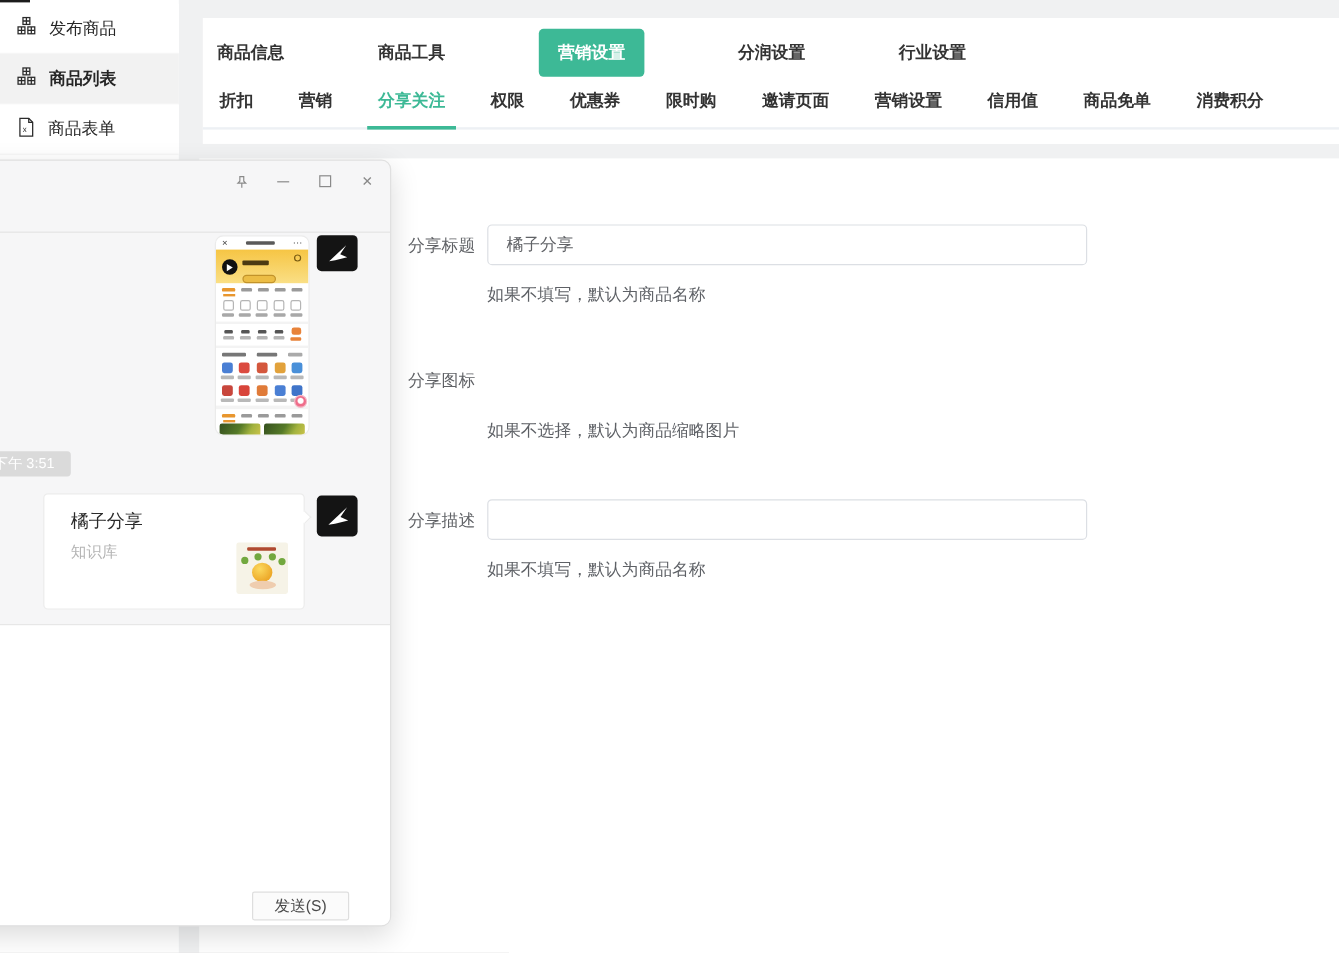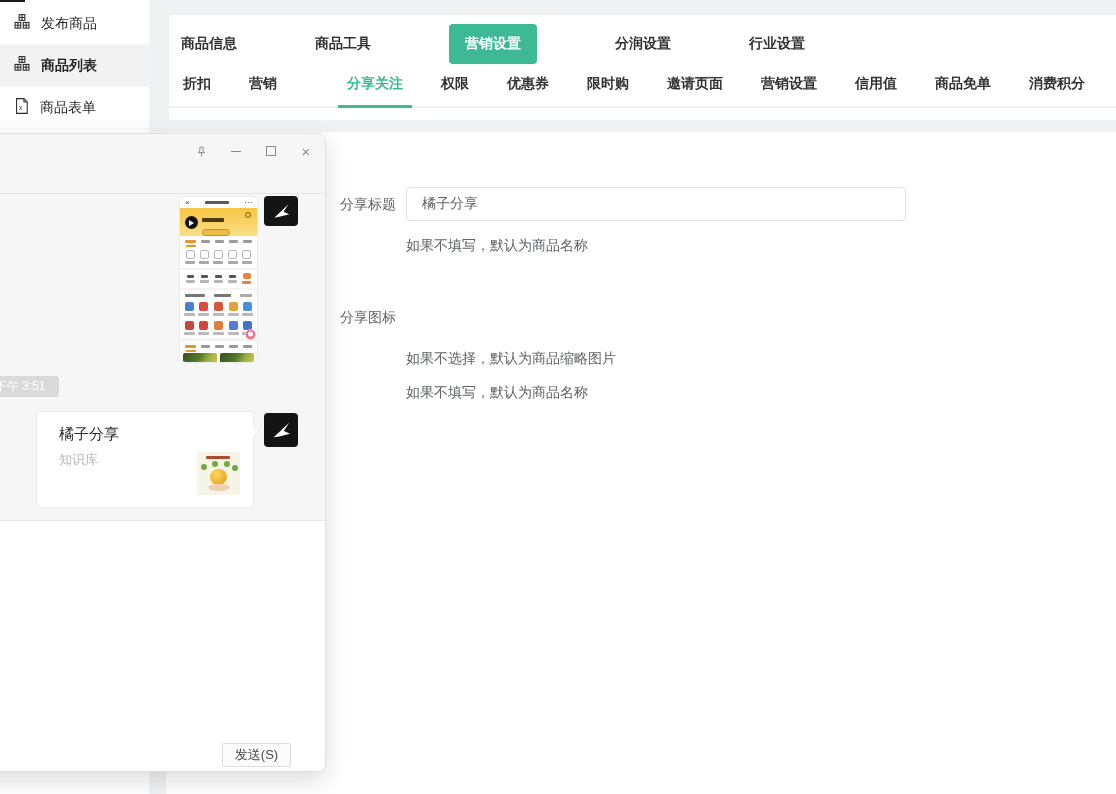--- a/index.html
+++ b/index.html
@@ -15,21 +15,21 @@
   .side-item.active{ background:#f2f2f2; font-weight:bold; }
   .side-item svg{ flex:none; }
 
   
   .tabs-card{ position:absolute; left:169px; top:15px; width:947px; height:105px; background:#fff; z-index:1;font-weight:bold;}
   .primary-tabs{ display:flex; align-items:center; gap:78px; padding-left:12px; height:57px; }
   .ptab{ font-size:14px; color:#333; cursor:pointer; white-space:nowrap; }
   .ptab.active{ background:#3db996; color:#fff; border-radius:4px; padding:11px 16px; }
   .secondary-tabs{ display:flex; gap:34px; padding-left:12px; border-bottom:2px solid #edf0f4; }
   .stab{ font-size:14px; color:#333; padding:3px 2px 13px; position:relative; cursor:pointer; white-space:nowrap;}
-  .stab.active{ color:#3db996;margin-left:32px; }
+  .stab.active{ color:#3db996; }
   .stab .ul{ display:none; }
   .stab.active .ul{ display:block; position:absolute; left:-7px; right:-7px; bottom:-2px; height:3px; background:#3db996; }
 
   
   .form-panel{ position:absolute; left:166px; top:132px; width:950px; height:662px; background:#fff; z-index:1;}
   .form-inner{ padding-top:55px; }
   .frow{ display:flex; align-items:center; }
   .flabel{ width:230px; flex:none; text-align:right; font-size:14px; color:#606266; line-height:34px; }
   .fcontrol{ margin-left:10px; }
   .ftext{ width:500px; height:34px; border:1px solid #dcdfe4; border-radius:4px; padding:0 15px;
@@ -82,21 +82,21 @@
   .sc-title{ font-size:15px; color:#2b2b2b; }
   .sc-sub{ font-size:13px; color:#b5b5b5; margin-top:7px; }
   .sc-thumb{ position:absolute; right:13px; bottom:12px; width:43px; height:43px; background:#f6f3e7;
     border-radius:2px; overflow:hidden; }
   .t-red{ position:absolute; top:4px; left:9px; width:24px; height:3px; background:#b04a30; border-radius:1px;}
   .t-dot{ position:absolute; width:6px; height:6px; border-radius:50%; background:#72a83e; }
   .t-pear{ position:absolute; left:13px; top:17px; width:17px; height:16px; border-radius:50%;
     background:radial-gradient(circle at 38% 32%,#fcd95e,#eda92a 70%); }
   .t-hand{ position:absolute; left:11px; top:32px; width:22px; height:7px; background:#efcdaf; border-radius:50%; }
   .cw-input{ height:251px; background:#fff; border-top:1px solid #e7e7e7; position:relative; }
-  .send-btn{ position:absolute; right:34px; bottom:4px; width:69px; height:24px; background:#fbfbfb;
+  .send-btn{ position:absolute; right:34px; bottom:4px; width:81px; height:24px; background:#fbfbfb;
     border:1px solid #dedede; border-radius:2px; font-size:13px; color:#4a4a4a; cursor:pointer; font-family:inherit;}
 
   
   .bar{ display:inline-block; height:3px; background:#a8a8a8; border-radius:1px; }
   .ph-status{ height:11px; display:flex; align-items:center; justify-content:space-between; padding:0 5px; }
   .ph-status span{ font-size:8px; color:#444; line-height:1;}
   .ph-header{ height:28px; background:linear-gradient(180deg,#f6c544,#fadf85); display:flex; align-items:center; gap:4px; padding:0 5px; position:relative;}
   .ph-av{ width:13px; height:13px; border-radius:50%; background:#111; flex:none; position:relative;}
   .ph-av:after{ content:""; position:absolute; left:4px; top:4px; width:0; height:0; border-left:5px solid #fff; border-top:3px solid transparent; border-bottom:3px solid transparent;}
   .ph-pill{ display:block; width:28px; height:7px; border-radius:4px; background:#ecbd45; border:1px solid #c2932a; margin-top:3px;}
@@ -197,20 +197,26 @@
           <input class="ftext" type="text" value="橘子分享" style="">
         </div>
       </div>
       <div class="fhint">如果不填写，默认为商品名称</div>
 
       <div class="frow g2">
         <label class="flabel">分享图标</label>
       </div>
       <div class="fhint tight">如果不选择，默认为商品缩略图片</div>
 
+      <div class="frow g3">
+        <label class="flabel">分享描述</label>
+        <div class="fcontrol">
+          <input class="ftext" type="text" value="" style="">
+        </div>
+      </div>
       <div class="fhint">如果不填写，默认为商品名称</div>
 
     </div>
   </section>
 
   <div class="chat-win">
     <div class="cw-titlebar">
       <div class="cw-controls">
         <div class="cw-btn">
           <svg width="13" height="13" viewBox="0 0 24 24" fill="none" stroke="#8a8a8a" stroke-width="1.8">

